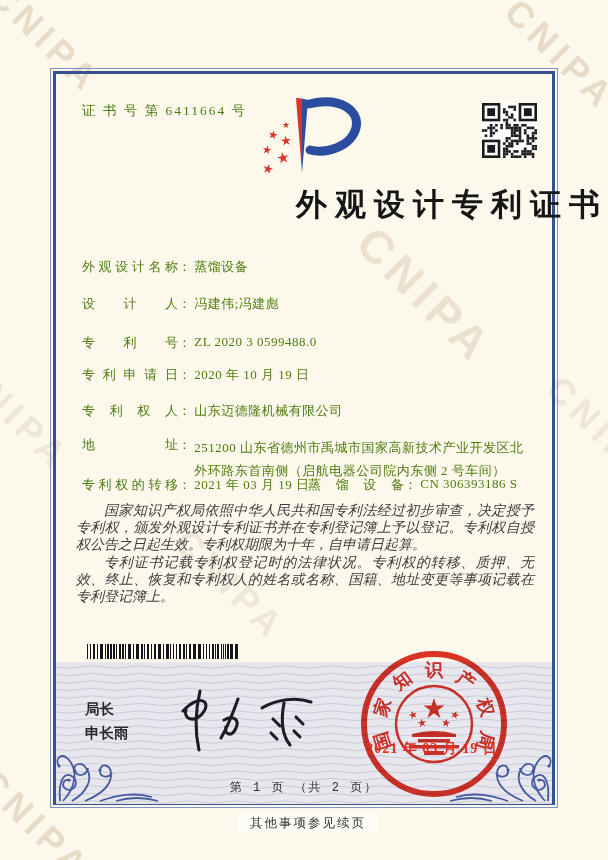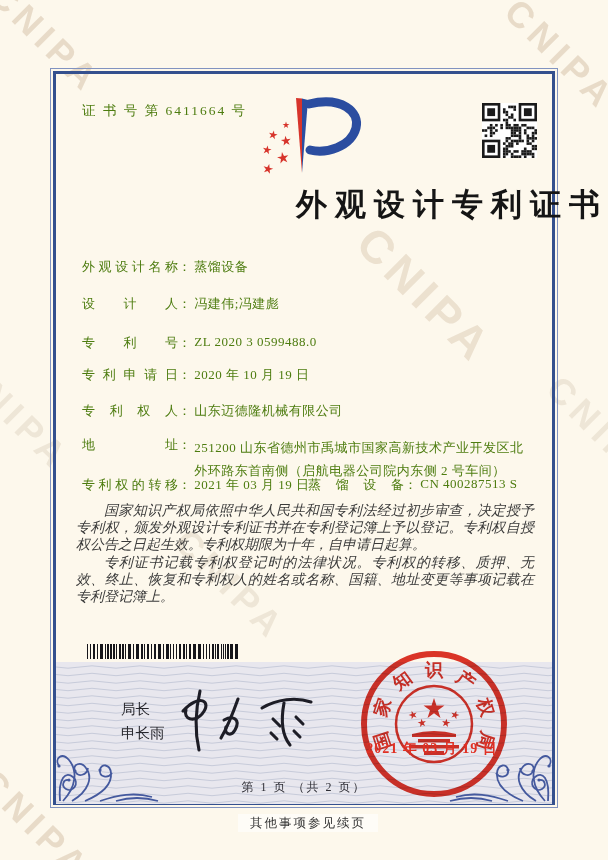--- a/index.html
+++ b/index.html
@@ -36,33 +36,33 @@
             color:#3a3a3a;font-style:italic;text-align:justify;}
   .bodytext p{margin:0;text-indent:2em;}
 
   .barcode{position:absolute;left:87px;top:644px;}
 
   
   .waveband{position:absolute;left:56px;top:662px;width:496px;height:142px;background:#e8e7ee;}
   .waveband svg{position:absolute;left:0;top:0;}
 
   .director{position:absolute;left:85px;top:697px;font-family:"Liberation Sans",sans-serif;
-            font-size:14.5px;font-weight:normal;color:#27272d;line-height:24px;z-index:4;margin-left:36px;}
+            font-size:14.5px;font-weight:bold;color:#27272d;line-height:24px;z-index:4;}
   .signature{position:absolute;left:172px;top:686px;z-index:4;}
 
   .seal{position:absolute;left:354px;top:644px;z-index:5;mix-blend-mode:multiply;opacity:.95;}
   .seal-date{position:absolute;left:344px;top:740px;width:176px;text-align:center;font-size:14px;
              color:#e03024;letter-spacing:1px;z-index:6;font-weight:bold;}
 
   .flourish{position:absolute;bottom:57px;z-index:3;}
   .flourish.left{left:56px;}
   .flourish.right{right:56px;transform:scaleX(-1);}
 
   .pageinfo{position:absolute;left:0;right:0;top:779px;text-align:center;font-size:12px;color:#2d2d34;
-            letter-spacing:2px;z-index:6;}
+            letter-spacing:2px;z-index:6;font-family:Liberation Mono, monospace;}
   .contnote{position:absolute;left:8px;right:0;top:815px;text-align:center;font-size:12.5px;color:#333;z-index:2;}
   .contnote span{background:rgba(255,255,255,.6);padding:2px 12px;letter-spacing:2px;}
 </style>
 </head>
 <body>
 
 <div class="page">
 
   <div class="wm" style="left:45px;top:38px">CNIPA</div>
   <div class="wm" style="left:560px;top:55px">CNIPA</div>
@@ -275,21 +275,21 @@
   <div class="fieldrow" style="top:436px">
     <span class="flabel">地址</span><span class="fcolon">：</span>
     <span class="fvalue wrap">251200 山东省德州市禹城市国家高新技术产业开发区北外环路东首南侧（启航电器公司院内东侧 2 号车间）</span>
   </div>
   <div class="fieldrow" style="top:476px">
     <span class="flabel">专利权的转移</span><span class="fcolon">：</span>
     <span class="fvalue">2021 年 03 月 19 日</span>
   </div>
   <div class="fieldrow grant2" style="top:476px">
     <span class="flabel">蒸馏设备</span><span class="fcolon">：</span>
-    <span class="fvalue">CN 400287513 S</span>
+    <span class="fvalue">CN 306393186 S</span>
   </div>
 
   <div class="bodytext">
     <p>国家知识产权局依照中华人民共和国专利法经过初步审查，决定授予专利权，颁发外观设计专利证书并在专利登记簿上予以登记。专利权自授权公告之日起生效。专利权期限为十年，自申请日起算。</p>
     <p>专利证书记载专利权登记时的法律状况。专利权的转移、质押、无效、终止、恢复和专利权人的姓名或名称、国籍、地址变更等事项记载在专利登记簿上。</p>
   </div>
 
   <svg class="barcode" id="barcode" width="152" height="15">
       <rect x="0" y="0" width="1" height="15" fill="#15151a"></rect>
       <rect x="3" y="0" width="1" height="15" fill="#15151a"></rect>

